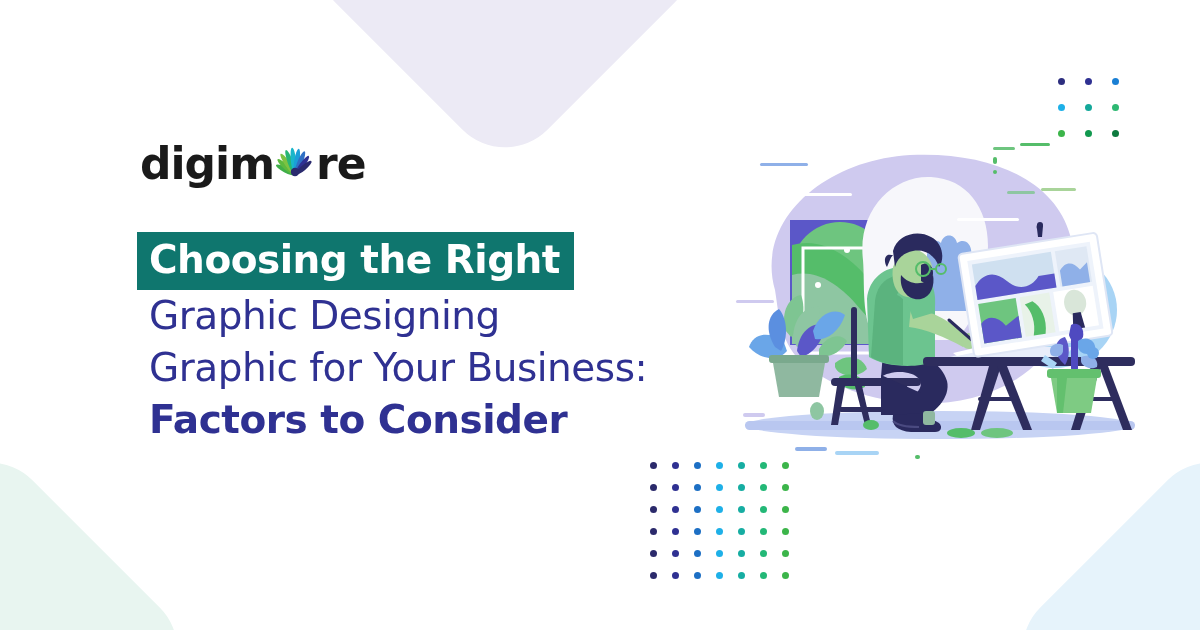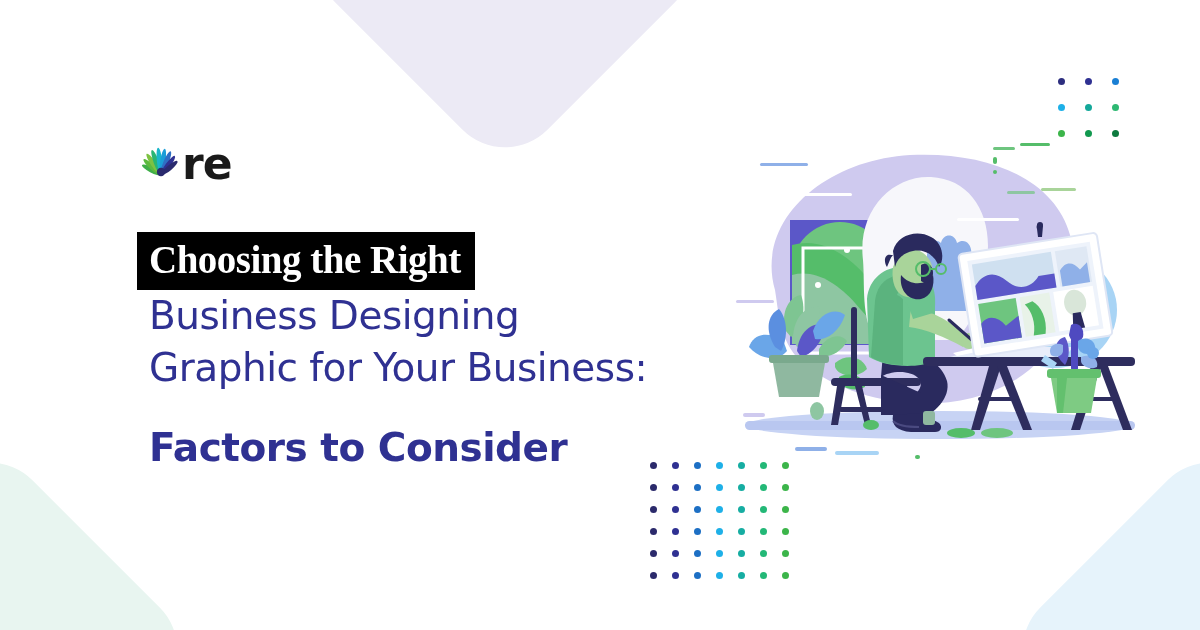--- a/index.html
+++ b/index.html
@@ -73,28 +73,27 @@
   }
   .hl-line{
     font-family:"DejaVu Sans", sans-serif;
     font-size:39px;
     line-height:52px;
     letter-spacing:-0.5px;
     white-space:nowrap;
   }
   .hl-hi{
     display:inline-block;
-    background:#000000;
+    background:#0f766e;
     color:#ffffff;
     font-weight:bold;
     padding:2px 14px 4px 12px;
-    font-family:Liberation Serif, serif;
   }
   .hl-reg{color:#2f3192;font-weight:normal;padding-left:12px;}
-  .hl-bold{color:#2f3192;font-weight:bold;padding-left:12px;margin-top:28px;}
+  .hl-bold{color:#2f3192;font-weight:bold;padding-left:12px;}
 
   
   .illo{position:absolute;left:735px;top:125px;width:420px;height:350px;}
 </style>
 </head>
 <body>
 
 <div class="banner">
 
   <div class="deco deco-top"></div>
@@ -151,20 +150,21 @@
       <div class="dot" style="background: rgb(43, 42, 107);"></div>
       <div class="dot" style="background: rgb(47, 49, 146);"></div>
       <div class="dot" style="background: rgb(29, 111, 196);"></div>
       <div class="dot" style="background: rgb(30, 176, 232);"></div>
       <div class="dot" style="background: rgb(22, 173, 162);"></div>
       <div class="dot" style="background: rgb(35, 184, 119);"></div>
       <div class="dot" style="background: rgb(60, 181, 74);"></div>
     </div>
 
   <div class="logo">
+    <span class="logo-text">digim</span>
     <span class="logo-fan">
       <svg viewBox="0 0 40 40" width="40" height="40">
         <g transform="translate(20,31)">
           <g transform="rotate(-62)">
               <ellipse cx="0" cy="-11" rx="2.6" ry="10.5" fill="#3fae49"></ellipse>
             </g>
           <g transform="rotate(-48)">
               <ellipse cx="0" cy="-12" rx="2.6" ry="11.5" fill="#5cba3e"></ellipse>
             </g>
           <g transform="rotate(-34)">
@@ -192,21 +192,21 @@
         </g>
       </svg>
     </span>
     <span class="logo-text">re</span>
   </div>
 
   <div class="headline">
     <div class="hl-line">
       <span class="hl-hi">Choosing the Right</span>
     </div>
-    <div class="hl-line hl-reg">Business Designing</div>
+    <div class="hl-line hl-reg">Graphic Designing</div>
     <div class="hl-line hl-reg">Graphic for Your Business:</div>
     <div class="hl-line hl-bold">Factors to Consider</div>
   </div>
 
   <div class="illo">
     <svg viewBox="0 0 420 350" width="420" height="350">
 
       <path d="M40 165 C20 95 90 35 175 30 C255 26 320 55 335 110 C350 165 330 225 280 255 C215 295 120 280 70 240 C45 220 44 190 40 165 Z" fill="#cfcaef"></path>
 
       <ellipse cx="320" cy="185" rx="62" ry="58" fill="#a8d4f5"></ellipse>

